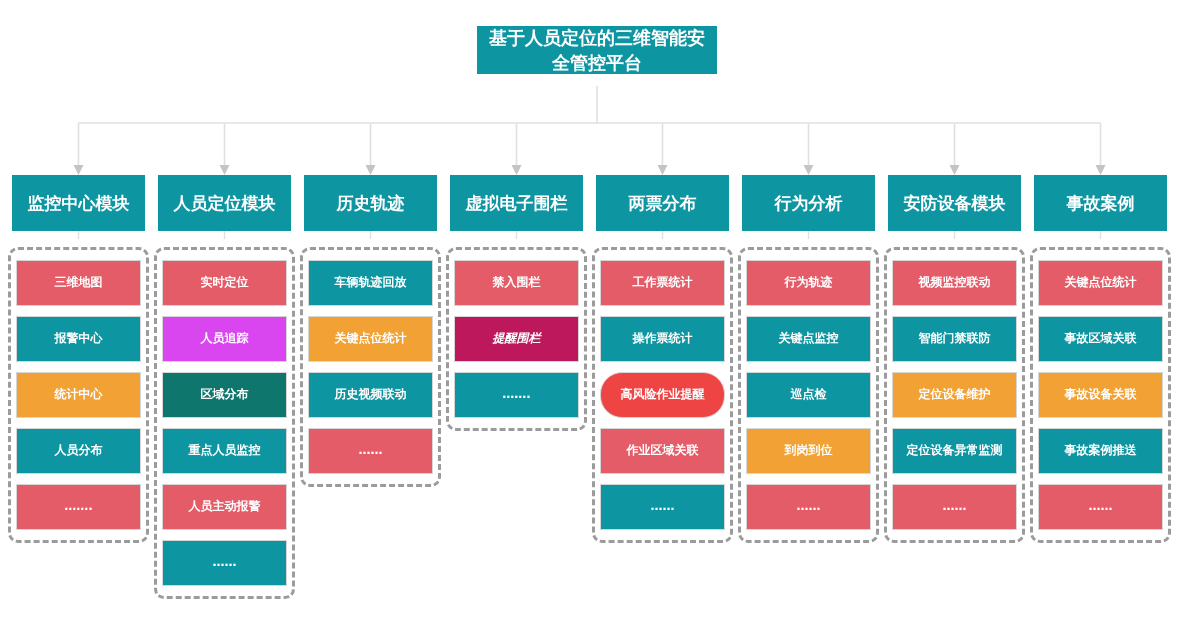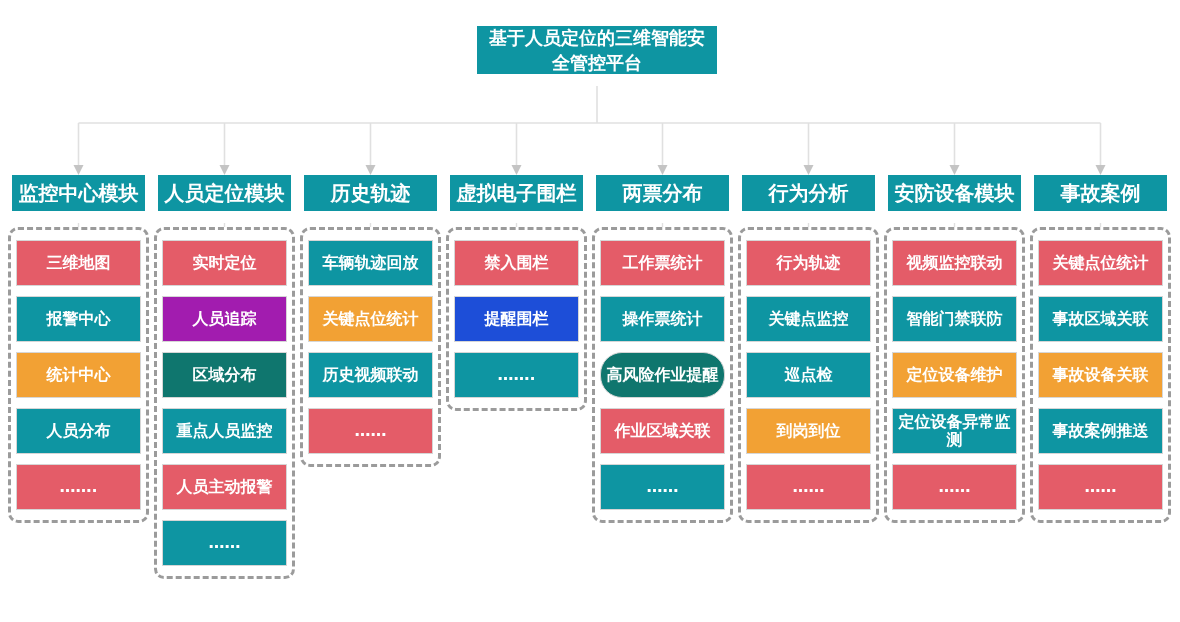--- a/index.html
+++ b/index.html
@@ -47,29 +47,29 @@
     gap: 5px;
   }
 
   .column {
     width: 141px;
     display: flex;
     flex-direction: column;
   }
 
   .col-header {
-    height: 36px;
+    height: 56px;
     margin: 0 4px;
     display: flex;
     align-items: center;
     justify-content: center;
     text-align: center;
     color: #ffffff;
     font-weight: bold;
-    font-size: 20px;
+    font-size: 17px;
     line-height: 1.1;
   }
 
   .items-box {
     margin-top: 16px;
     border: 3px dashed #9b9b9b;
     border-radius: 10px;
     padding: 10px 5px;
     display: flex;
     flex-direction: column;
@@ -78,21 +78,21 @@
   }
 
   .item {
     height: 46px;
     display: flex;
     align-items: center;
     justify-content: center;
     text-align: center;
     color: #ffffff;
     font-weight: bold;
-    font-size: 16px;
+    font-size: 12px;
     line-height: 1.15;
     border: 1px solid #d6d6d6;
     padding: 0 3px;
   }
 </style>
 </head>
 <body>
 
 <div class="canvas">
 
@@ -136,21 +136,21 @@
           <div class="item" style="background: rgb(242, 161, 52); border-color: rgb(214, 214, 214);">统计中心</div>
           <div class="item" style="background: rgb(14, 149, 162); border-color: rgb(214, 214, 214);">人员分布</div>
           <div class="item" style="background: rgb(228, 92, 104); border-color: rgb(214, 214, 214);">…….</div>
         </div>
   </div>
 
   <div class="column">
     <div class="col-header" style="background: rgb(14, 149, 162);">人员定位模块</div>
     <div class="items-box" style="border-color: rgb(155, 155, 155);">
           <div class="item" style="background: rgb(228, 92, 104); border-color: rgb(214, 214, 214);">实时定位</div>
-          <div class="item" style="background: #a21caf; border-color: rgb(214, 214, 214);">人员追踪</div>
+          <div class="item" style="background: #d946ef; border-color: rgb(214, 214, 214);">人员追踪</div>
           <div class="item" style="background: #0f766e; border-color: rgb(214, 214, 214);">区域分布</div>
           <div class="item" style="background: rgb(14, 149, 162); border-color: rgb(214, 214, 214);">重点人员监控</div>
           <div class="item" style="background: rgb(228, 92, 104); border-color: rgb(214, 214, 214);">人员主动报警</div>
           <div class="item" style="background: rgb(14, 149, 162); border-color: rgb(214, 214, 214);">……</div>
         </div>
   </div>
 
   <div class="column">
     <div class="col-header" style="background: rgb(14, 149, 162);">历史轨迹</div>
     <div class="items-box" style="border-color: rgb(155, 155, 155);">
@@ -158,31 +158,31 @@
           <div class="item" style="background: rgb(242, 161, 52); border-color: rgb(214, 214, 214);">关键点位统计</div>
           <div class="item" style="background: rgb(14, 149, 162); border-color: rgb(214, 214, 214);">历史视频联动</div>
           <div class="item" style="background: rgb(228, 92, 104); border-color: rgb(214, 214, 214);">……</div>
         </div>
   </div>
 
   <div class="column">
     <div class="col-header" style="background: rgb(14, 149, 162);">虚拟电子围栏</div>
     <div class="items-box" style="border-color: rgb(155, 155, 155);">
           <div class="item" style="background: rgb(228, 92, 104); border-color: rgb(214, 214, 214);">禁入围栏</div>
-          <div class="item" style="background: #1d4ed8; border-color: rgb(214, 214, 214);">提醒围栏</div>
+          <div class="item" style="background: #be185d; border-color: rgb(214, 214, 214); font-style: italic;">提醒围栏</div>
           <div class="item" style="background: rgb(14, 149, 162); border-color: rgb(214, 214, 214);">…….</div>
         </div>
   </div>
 
   <div class="column">
     <div class="col-header" style="background: rgb(14, 149, 162);">两票分布</div>
     <div class="items-box" style="border-color: rgb(155, 155, 155);">
           <div class="item" style="background: rgb(228, 92, 104); border-color: rgb(214, 214, 214);">工作票统计</div>
           <div class="item" style="background: rgb(14, 149, 162); border-color: rgb(214, 214, 214);">操作票统计</div>
-          <div class="item" style="background: #0f766e; border-color: rgb(214, 214, 214); border-radius: 22px;">高风险作业提醒</div>
+          <div class="item" style="background: #ef4444; border-color: rgb(214, 214, 214); border-radius: 22px;">高风险作业提醒</div>
           <div class="item" style="background: rgb(228, 92, 104); border-color: rgb(214, 214, 214);">作业区域关联</div>
           <div class="item" style="background: rgb(14, 149, 162); border-color: rgb(214, 214, 214);">……</div>
         </div>
   </div>
 
   <div class="column">
     <div class="col-header" style="background: rgb(14, 149, 162);">行为分析</div>
     <div class="items-box" style="border-color: rgb(155, 155, 155);">
           <div class="item" style="background: rgb(228, 92, 104); border-color: rgb(214, 214, 214);">行为轨迹</div>
           <div class="item" style="background: rgb(14, 149, 162); border-color: rgb(214, 214, 214);">关键点监控</div>

